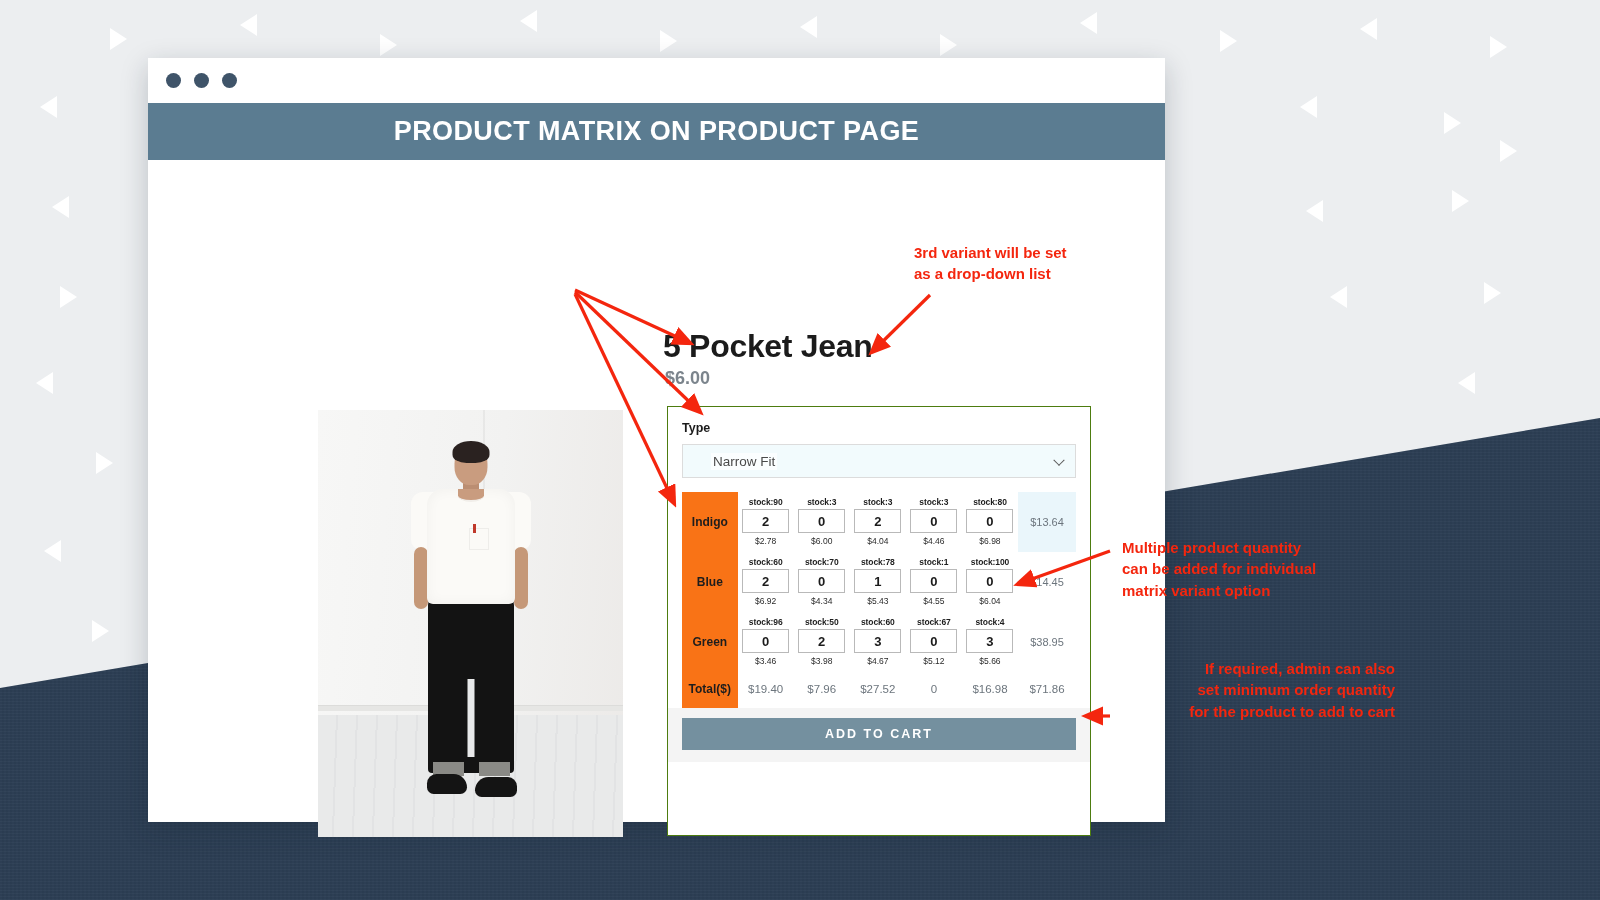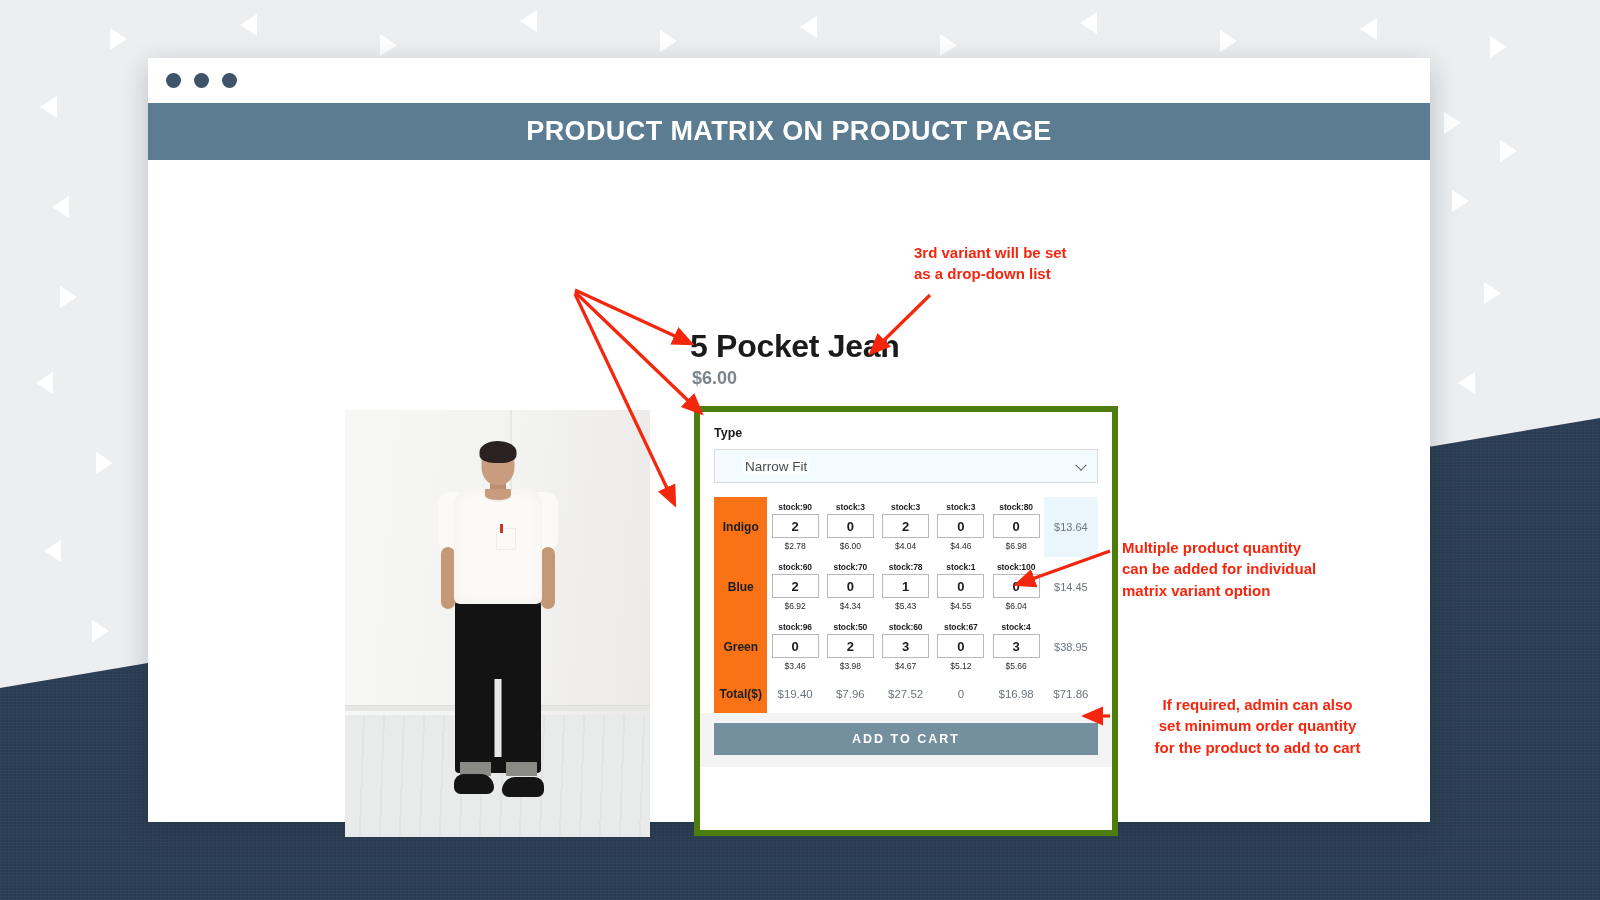--- a/index.html
+++ b/index.html
@@ -41,21 +41,21 @@
       repeating-linear-gradient(0deg, rgba(255,255,255,0.020) 0 1px, rgba(0,0,0,0.022) 1px 3px),
       repeating-linear-gradient(90deg, rgba(255,255,255,0.012) 0 2px, rgba(0,0,0,0.012) 2px 4px),
       #2c3e54;
     clip-path: polygon(0 688px, 1600px 418px, 1600px 900px, 0 900px);
   }
 
   
   .window {
     position: absolute;
     left: 148px; top: 58px;
-    width: 1282px; height: 764px;
+    width: 1017px; height: 764px;
     background: #ffffff;
     box-shadow: 0 8px 26px rgba(20,30,45,0.22);
   }
   .chrome-bar {
     height: 45px;
     display: flex; align-items: center;
     padding-left: 18px;
     gap: 13px;
     background: #ffffff;
   }
@@ -66,21 +66,21 @@
     background: #5b7c91;
     display: flex; align-items: center; justify-content: center;
   }
   .page-banner h1 {
     color: #ffffff;
     font-size: 27px;
     font-weight: bold;
     letter-spacing: 0.4px;
   }
 
-  .window-body { position: relative; height: 662px; background: #fff; margin-left: 27px; }
+  .window-body { position: relative; height: 662px; background: #fff; }
 
   
   .product-photo {
     position: absolute;
     left: 170px; top: 250px;
     width: 305px; height: 427px;
     overflow: hidden;
     background: #f4f4f3;
   }
   .ph-wall { position:absolute; inset:0; background: linear-gradient(95deg,#f7f7f6 0%, #f2f2f1 55%, #eceae8 100%); }
@@ -121,21 +121,21 @@
   .prod-price {
     position: absolute; left: 517px; top: 208px;
     font-size: 18px; font-weight: bold; color: #7b848c;
   }
 
   
   .matrix {
     position: absolute;
     left: 519px; top: 246px;
     width: 424px; height: 430px;
-    border: 6px solid #4d7c0f;
+    border: 1px solid #4d7c0f;
     background: #ffffff;
     font-size: 11px;
   }
   .m-inner { padding: 14px 14px 0 14px; }
   .type-label { font-size: 12.5px; font-weight: bold; color: #1b1b1b; margin-bottom: 9px; }
   .select-box {
     position: relative;
     height: 34px;
     border: 1px solid #dcdcdc;
     background: #f2fbfd;
@@ -199,21 +199,21 @@
   .anno {
     position: absolute;
     color: #f4260e;
     font-weight: bold;
     font-size: 15px;
     line-height: 1.42;
   }
   .anno.a1 { left: 248px; top: 222px; width: 354px; text-align: right; }
   .anno.a2 { left: 914px; top: 242px; width: 220px; text-align: left; }
   .anno.a3 { left: 1122px; top: 537px; width: 250px; text-align: left; }
-  .anno.a4 { left: 1120px; top: 694px; width: 275px; text-align: center; }
+  .anno.a4 { left: 1120px; top: 658px; width: 275px; text-align: right; }
 
   svg.arrows { position: absolute; inset: 0; width: 1600px; height: 900px; pointer-events: none; }
 </style>
 </head>
 <body>
 
 <div class="stage">
 
   <div class="tri-pattern">
     <div class="tri r" style="left:110px;top:28px"></div>

